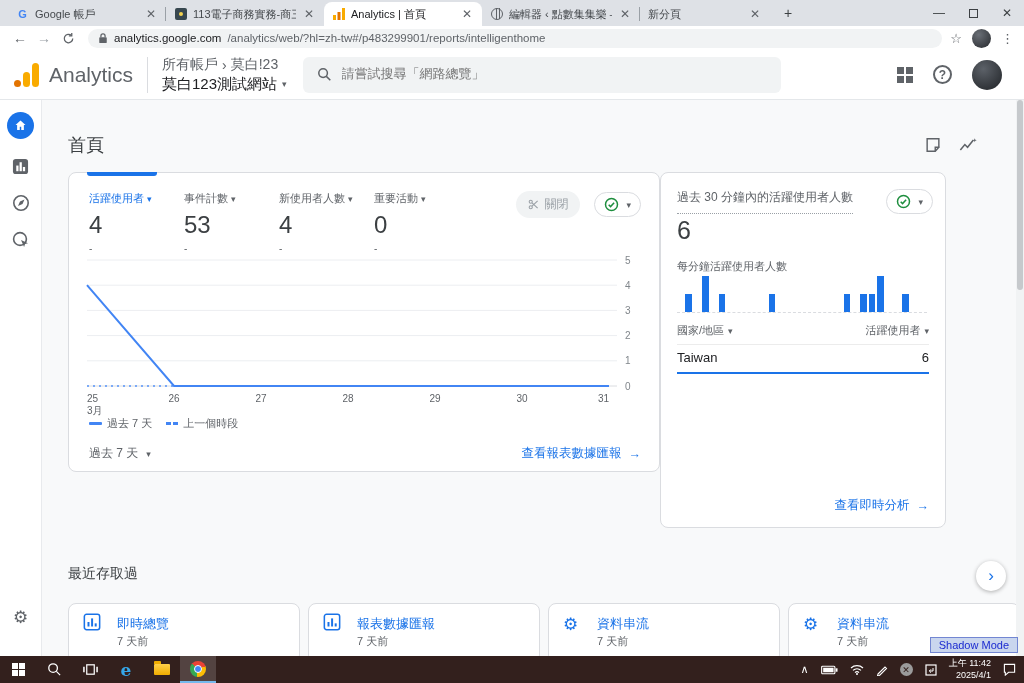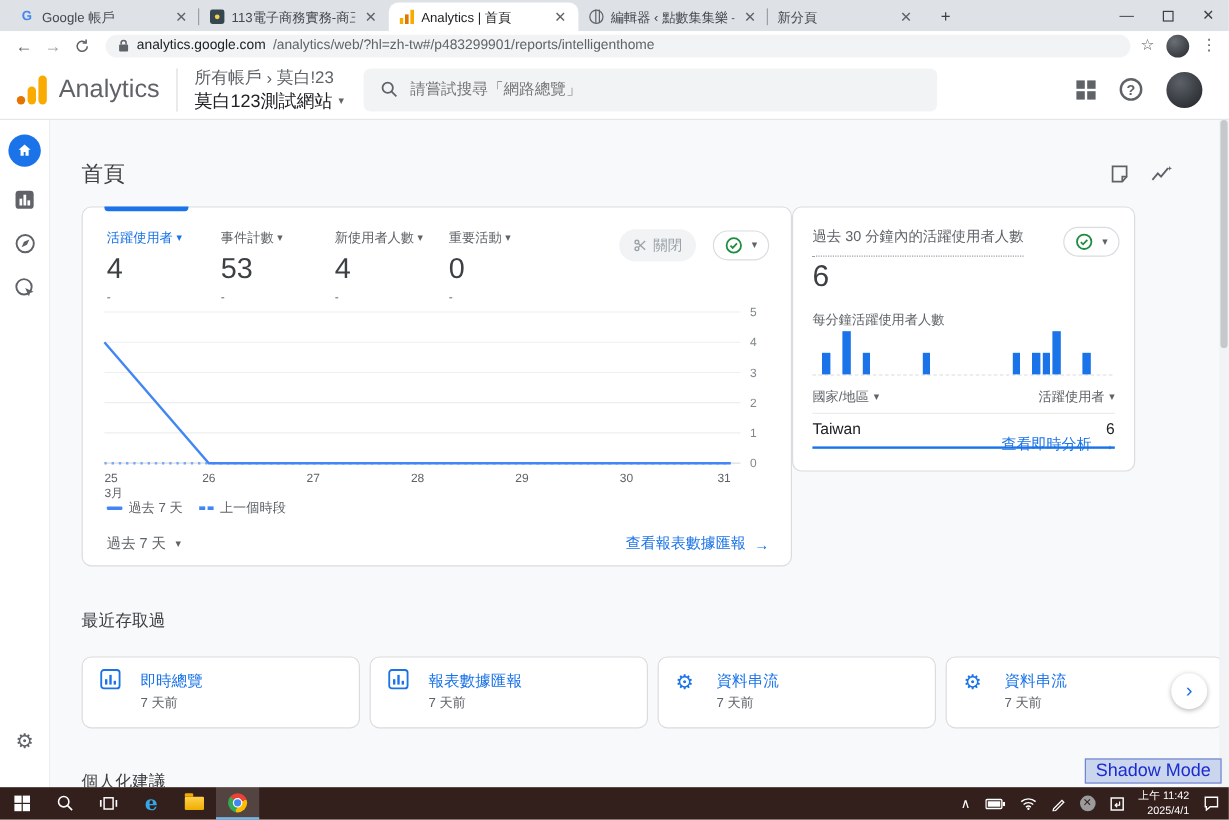--- a/index.html
+++ b/index.html
@@ -85,21 +85,21 @@
   .main { position:absolute; top:100px; left:42px; right:0; bottom:27px; background:#f8f9fa;
     overflow:hidden; }
   .content { position:relative; padding-left:26px; }
   .page-title-row { padding-top:33px; display:flex; align-items:center; }
   .page-title { font-size:18px; color:#3c4043; }
   .title-icons { margin-left:auto; display:flex; gap:16px; padding-right:46px; }
 
   .cards-row { display:flex; margin-top:15px; }
   .card { background:#fff; border:1px solid #dadce0; border-radius:8px; position:relative; }
   .card.overview { width:592px; height:300px; }
-  .card.realtime { width:286px; height:221px; }
+  .card.realtime { width:286px; height:356px; }
 
   
   .metric-indicator { position:absolute; top:-1px; left:18px; width:70px; height:4px;
     background:#1a73e8; border-radius:0 0 3px 3px; }
   .metrics { position:absolute; top:18px; left:20px; display:flex; }
   .metric { width:95px; }
   .metric .lab { font-size:11px; color:#5f6368; display:flex; align-items:center; gap:3px; }
   .metric.active .lab { color:#1a73e8; }
   .metric.active .lab .caret { color:#1a73e8; }
   .metric .val { font-size:24px; color:#3c4043; margin-top:5px; }
@@ -158,21 +158,21 @@
     justify-content:center; color:#1a73e8; font-size:17px; }
   .suggestions-title { margin-top:36px; }
 
   
   .page-scrollbar { position:absolute; top:100px; right:0; width:8px; bottom:27px; background:#f1f3f4; }
   .page-scrollbar .thumb { position:absolute; top:0; left:1px; width:6px; height:190px;
     background:#c6c9cc; border-radius:3px; }
 
   
   .shadow-mode { position:absolute; right:6px; bottom:30px; background:#c9d6ee;
-    border:1px solid #7286d2; color:#1b2bd0; font-size:15px; padding:1px 8px; }
+    border:1px solid #7286d2; color:#1b2bd0; font-size:11px; padding:1px 8px; }
 
   
   .taskbar { position:absolute; left:0; right:0; bottom:0; height:27px; background:#33201d;
     display:flex; align-items:center; z-index:50; }
   .tb-btn { width:36px; height:27px; display:flex; align-items:center; justify-content:center; }
   .tb-btn.active-app { background:rgba(255,255,255,.16); border-bottom:2px solid #76b9ed; }
   .win-flag { display:grid; grid-template-columns:6px 6px; gap:1px; }
   .win-flag span { width:6px; height:6px; background:#fff; }
   .edge-e { color:#35a6e8; font-size:17px; font-weight:bold; font-family:"DejaVu Serif",serif; }
   .folder { width:16px; height:11px; background:linear-gradient(#ffd04a,#f0ad00); border-radius:1px;

